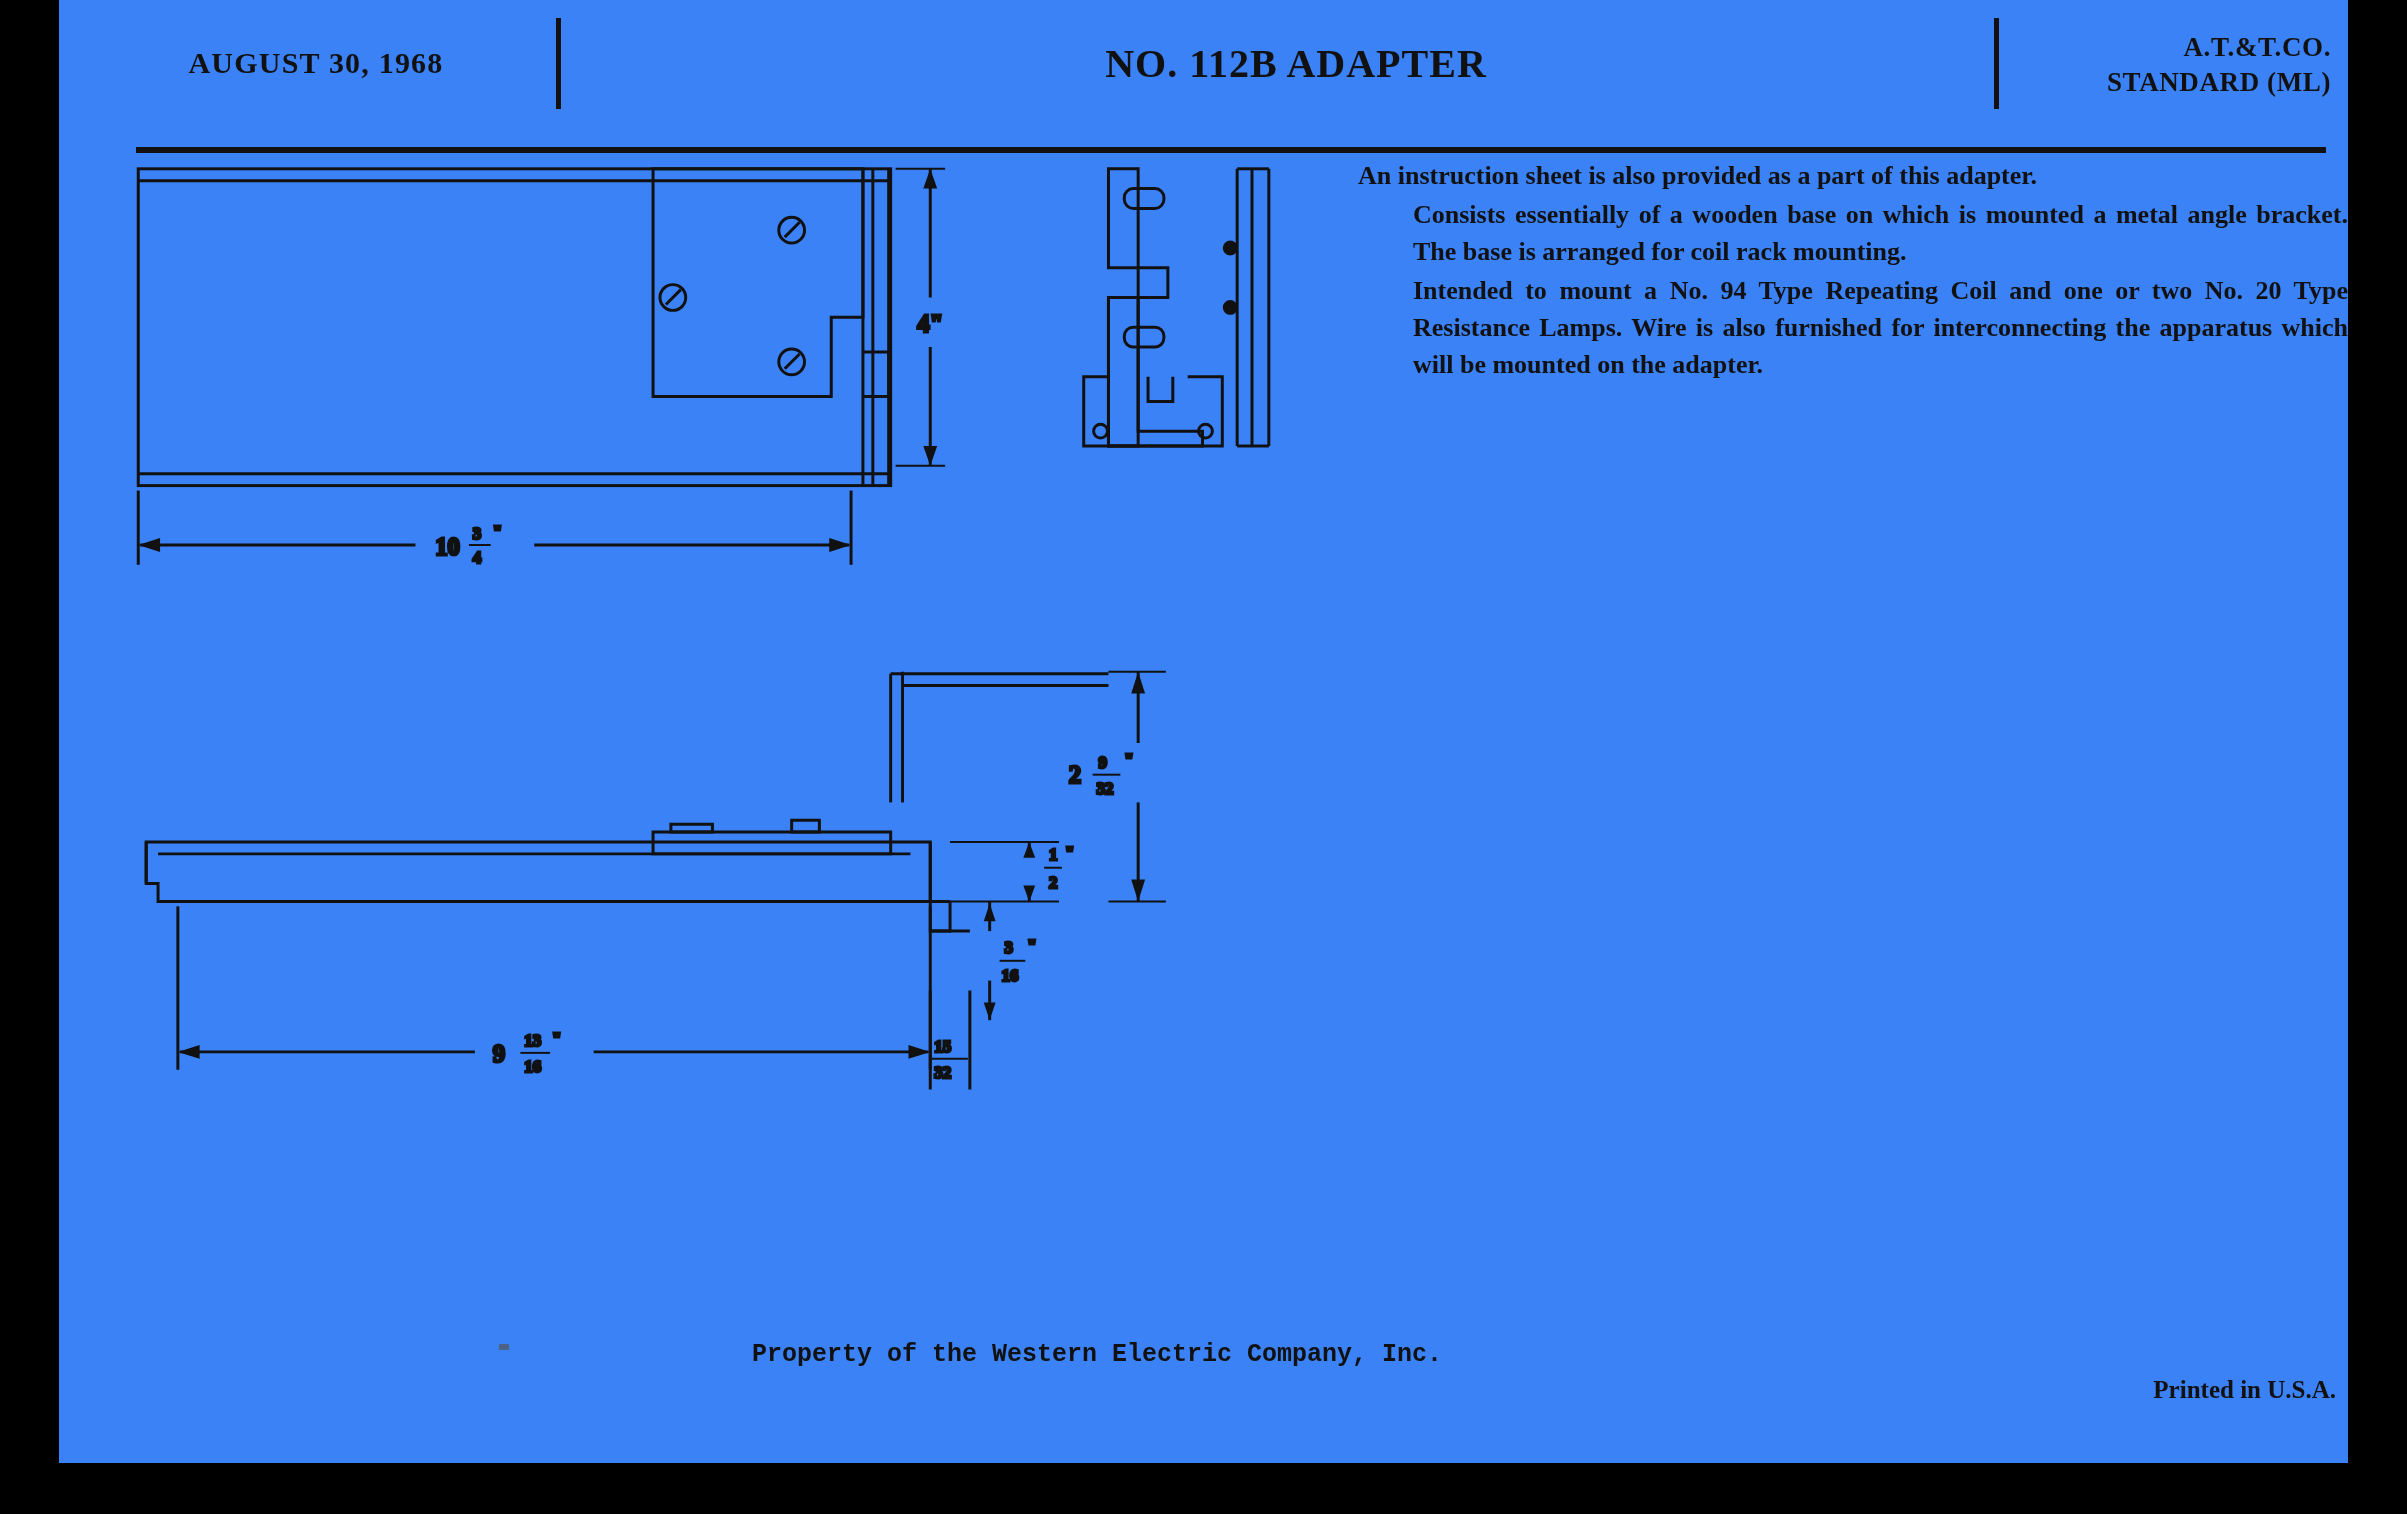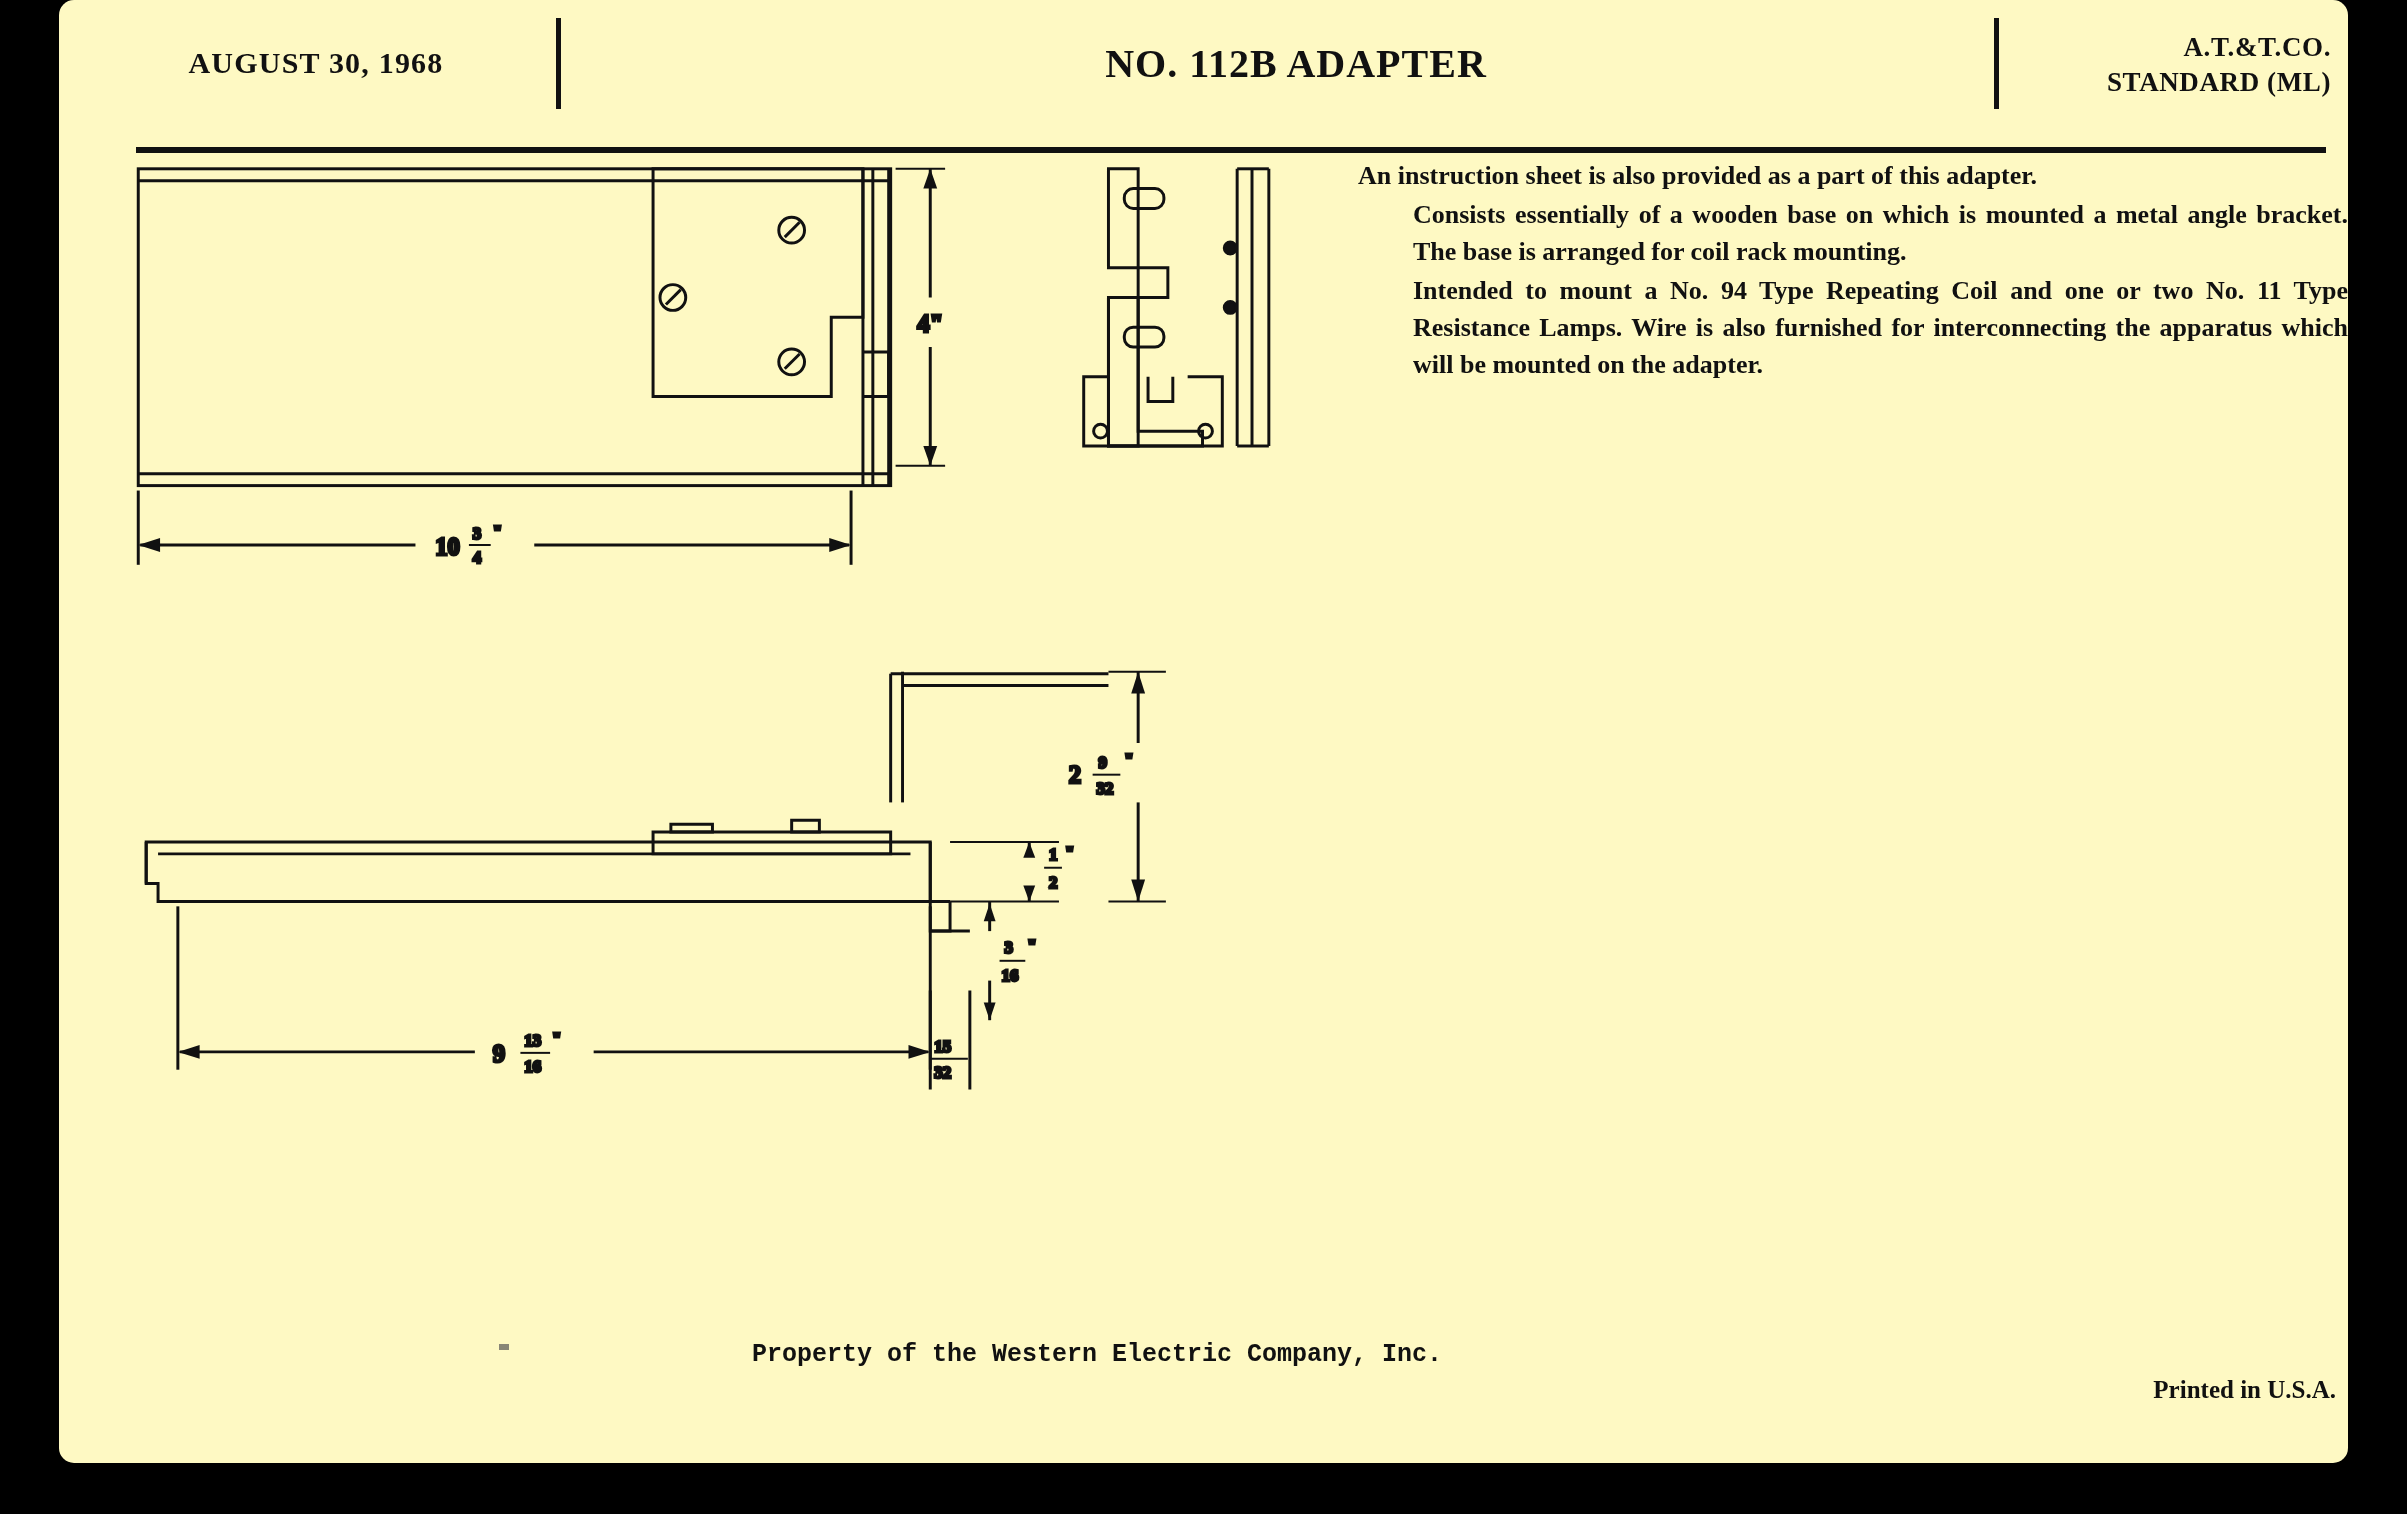--- a/index.html
+++ b/index.html
@@ -12,22 +12,21 @@
     height: 1515px;
     overflow: hidden;
     font-family: "Liberation Serif", serif;
   }
   .page {
     position: absolute;
     left: 59px;
     top: 0px;
     width: 2289px;
     height: 1463px;
-    background: #fef9c3;
-    border-radius: 15px;
+    background: #3b82f6;
   }
   
   .header {
     position: absolute;
     left: 0;
     top: 0;
     width: 2289px;
     height: 129px;
   }
   .hdr-date {
@@ -164,21 +163,21 @@
     <div class="hdr-company">
       <div>A.T.&amp;T.CO.</div>
       <div>STANDARD (ML)</div>
     </div>
   </div>
   <div class="hdr-bar"></div>
 
   <div class="desc">
     <p style="padding-left:0;">An instruction sheet is also provided as a part of this adapter.</p>
     <p>Consists essentially of a wooden base on which is mounted a metal angle bracket.  The base is arranged for coil rack mounting.</p>
-    <p>Intended to mount a No. 94 Type Repeating Coil and one or two No. 11 Type Resistance Lamps.  Wire is also furnished for interconnecting the apparatus which will be mounted on the adapter.</p>
+    <p>Intended to mount a No. 94 Type Repeating Coil and one or two No. 20 Type Resistance Lamps.  Wire is also furnished for interconnecting the apparatus which will be mounted on the adapter.</p>
   </div>
 
   <svg width="2289" height="1089" viewBox="0 0 2312 1100" style="position:absolute;left:0;top:149px;">
 
     <g stroke="#111" fill="none" stroke-width="3">
 
       <g>
 
         <rect x="80" y="20" width="760" height="320"></rect>
 

